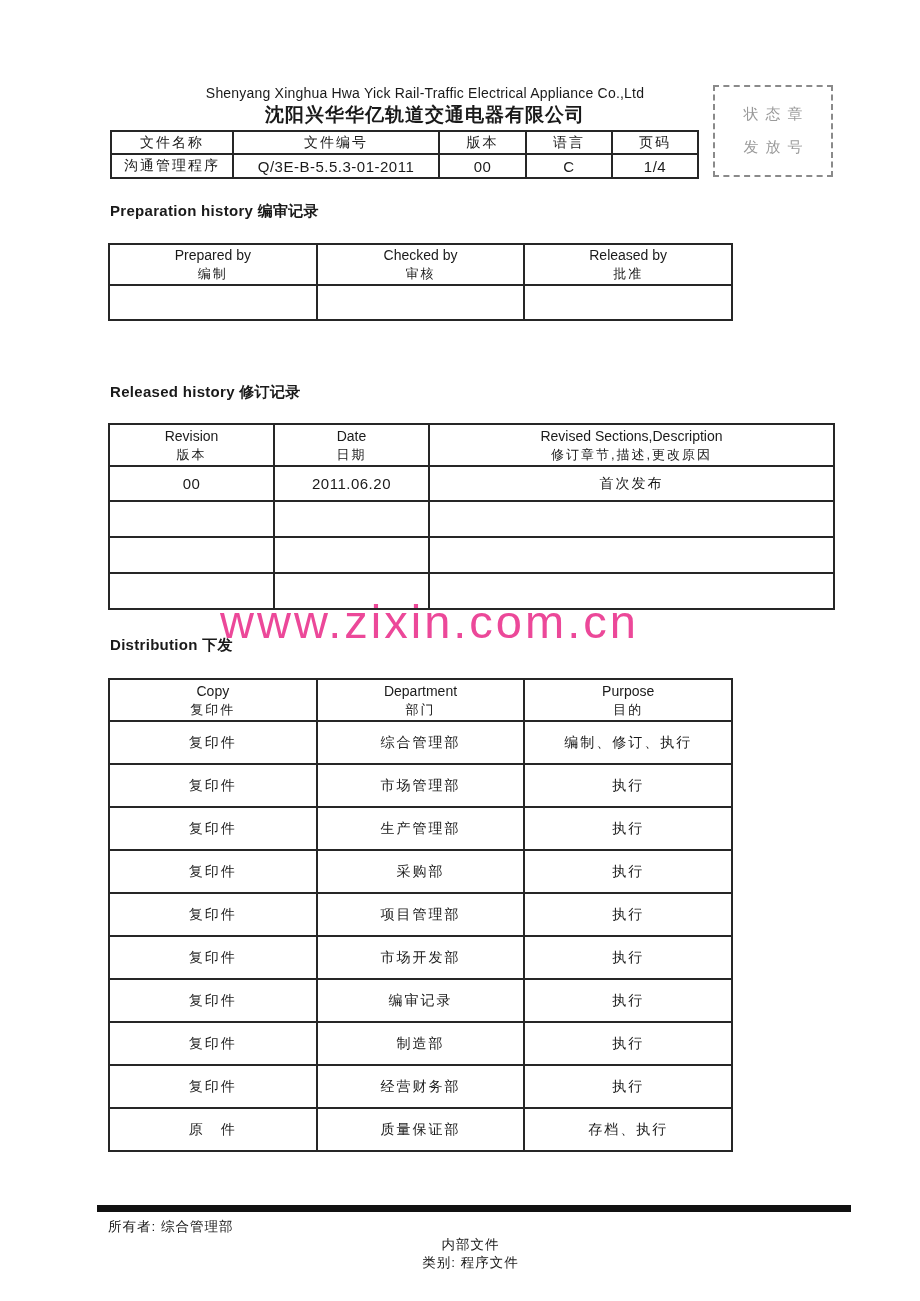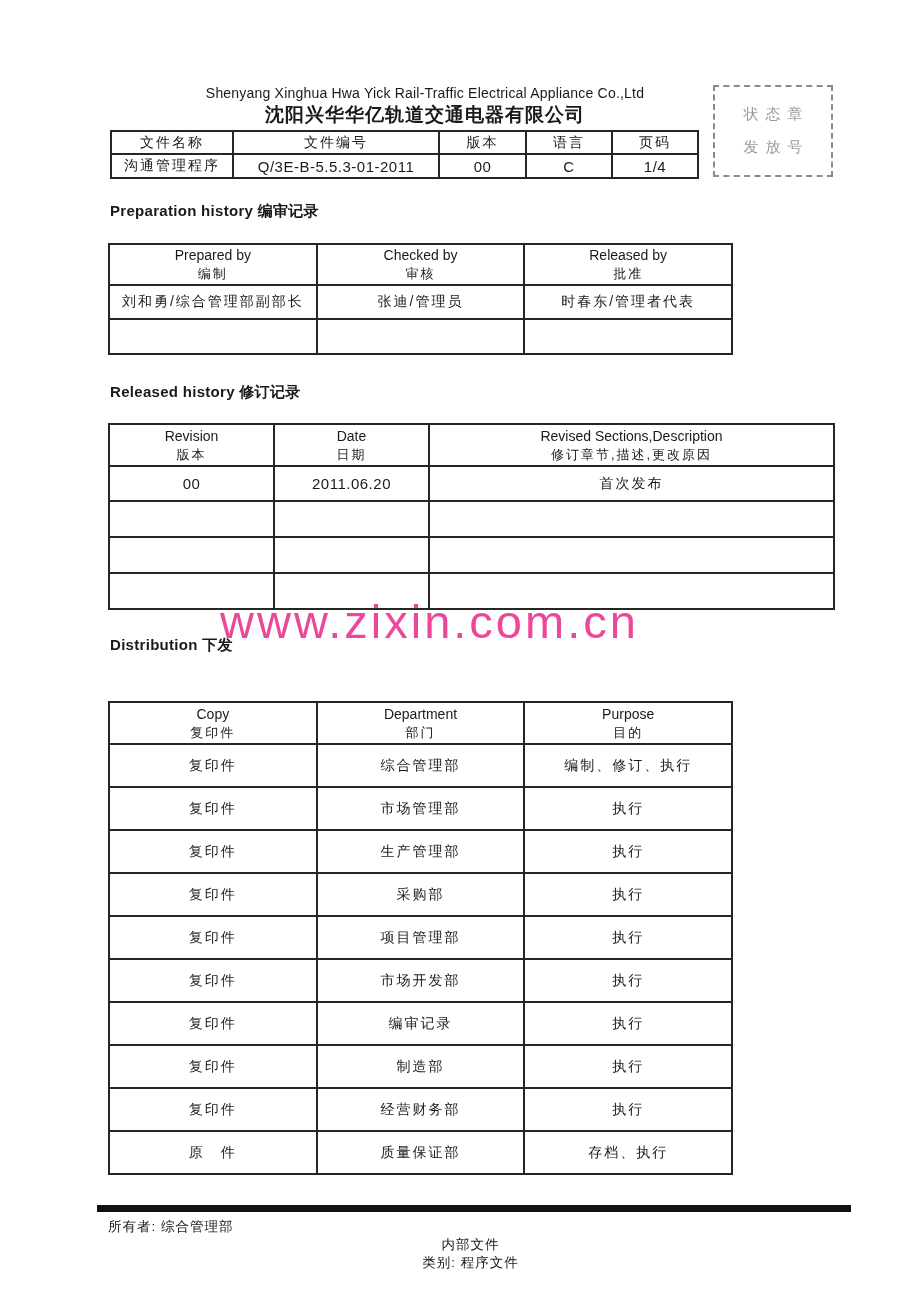--- a/index.html
+++ b/index.html
@@ -52,21 +52,21 @@
   .prep-table tr.hd { height: 41px; }
   .prep-table tr.r0 { height: 34px; }
   .prep-table tr.r1 { height: 35px; }
 
   .rev-table { top: 423px; }
   .rev-table tr.hd { height: 42px; }
   .rev-table tr.r0 { height: 35px; }
   .rev-table tr.re { height: 36px; }
   .rev-table td.num { letter-spacing: 0.5px; font-size: 15px; }
 
-  .dist-table { top: 701px; padding-left: 39px; }
+  .dist-table { top: 678px; padding-left: 39px; }
   .dist-table tr.hd { height: 42px; }
   .dist-table tr.dr { height: 43px; }
 
   
   .watermark {
     position: absolute; left: 220px; top: 594px;
     font-size: 47px; color: #ec4899; letter-spacing: 3px;
     z-index: 0; white-space: nowrap;
   }
 
@@ -138,25 +138,20 @@
           </th>
       <th>
             <div class="en">Checked by</div>
             <div class="zh">审核</div>
           </th>
       <th>
             <div class="en">Released by</div>
             <div class="zh">批准</div>
           </th>
     </tr>
-    <tr class="r0">
-      <td>刘和勇/综合管理部副部长</td>
-      <td>张迪/管理员</td>
-      <td>时春东/管理者代表</td>
-    </tr>
     <tr class="r1">
       <td></td>
       <td></td>
       <td></td>
     </tr>
   </tbody>
     </table>
 
   <div class="sec-heading" style="top:383px">Released history 修订记录</div>
   <table class="big rev-table">

